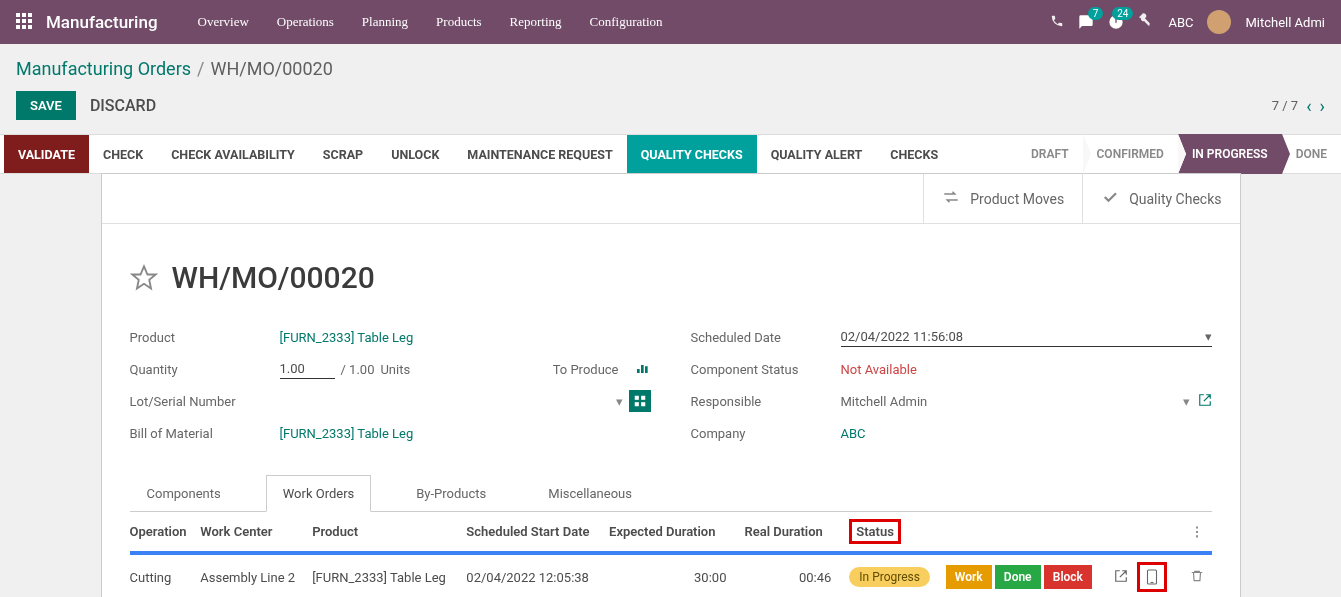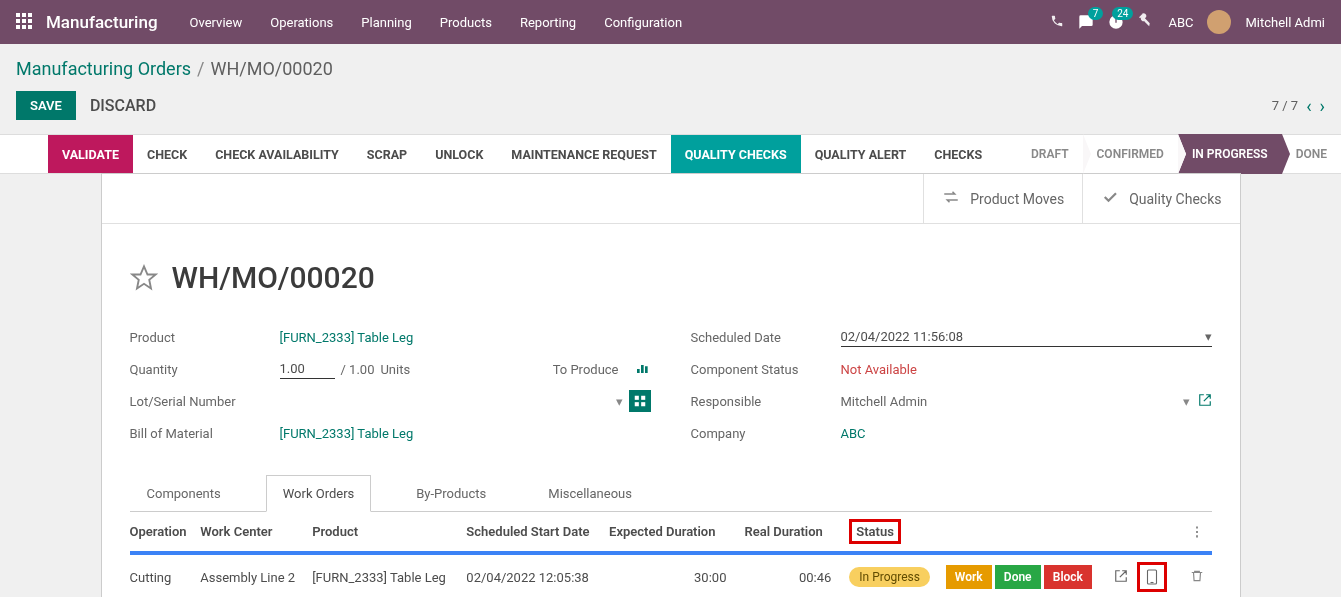--- a/index.html
+++ b/index.html
@@ -1,44 +1,44 @@
 <!DOCTYPE html>
 <html><head>
 <meta charset="utf-8">
 <style>
 * { margin: 0; padding: 0; box-sizing: border-box; font-family: -apple-system, BlinkMacSystemFont, "Segoe UI", Roboto, sans-serif; }
 body { background: #f0f0f0; font-size: 13px; color: #4c4c4c; }
 
 .topbar { background: #714B67; height: 44px; display: flex; align-items: center; padding: 0 16px; color: #fff; }
 .apps-icon { width: 18px; height: 18px; display: grid; grid-template-columns: repeat(3,4px); grid-template-rows: repeat(3,4px); gap: 2px; margin-right: 12px; }
 .apps-icon span { background: #fff; }
-.brand { font-size: 17px; font-weight: 500; margin-right: 32px; }
+.brand { font-size: 17px; font-weight: 500; margin-right: 40px; }
 .topnav { display: flex; gap: 28px; }
-.topnav a { color: #fff; text-decoration: none; font-size: 13px; }
+.topnav a { color: #fff; text-decoration: none; font-size: 13px; font-family: Liberation Serif, serif; }
 .top-right { margin-left: auto; display: flex; align-items: center; gap: 14px; }
 .badge-wrap { position: relative; display: inline-flex; align-items: center; }
 .badge { position: absolute; top: -7px; right: -9px; background: #00A09D; color:#fff; font-size: 10px; border-radius: 8px; padding: 1px 5px; }
 .tool-icon { color:#fff; opacity:.9; }
 .avatar { width: 24px; height: 24px; border-radius: 50%; background:#d0a070; display:inline-block; }
 .company { font-size: 13px; color: #fff; }
 
 .crumbs { padding: 14px 16px 10px; display:flex; align-items: baseline; }
 .crumbs a { color:#00786a; text-decoration:none; font-size: 18px; }
 .crumbs .sep { color:#888; margin:0 6px; font-size:18px; }
 .crumbs .current { color:#5f5f5f; font-size:18px; }
 
 .actionbar { display:flex; align-items:center; padding: 0 16px 12px; }
 .btn-primary { background:#00786a; color:#fff; border:none; padding:7px 14px; font-weight:600; font-size:13px; cursor:pointer; }
 .btn-link { background:none; border:none; color:#4c4c4c; padding:7px 14px; font-size:16px; cursor:pointer; font-weight:500; }
 .pager { margin-left:auto; display:flex; align-items:center; gap:8px; color:#5f5f5f; font-size:13px;}
 .chev { color:#00786a; font-size:18px; cursor:pointer; user-select:none; }
 
 .secondbar { background:#fff; border-top:1px solid #ddd; border-bottom:1px solid #ddd; display:flex; align-items:stretch; height:40px; padding-left:4px; }
 .btn-action { border:none; background:none; padding:0 14px; font-size:12.5px; font-weight:700; color:#4c4c4c; cursor:pointer; }
-.btn-action.green { background:#be185d; color:#fff;margin-left:44px; }
+.btn-action.green { background:#7f1d1d; color:#fff; }
 .btn-action.teal { background:#00A09D; color:#fff; }
 
 .statusbar { margin-left:auto; display:flex; align-items:center; }
 .stage { position:relative; display:flex; align-items:center; padding:0 14px; height:40px; font-size:12px; font-weight:600; color:#888; }
 .stage.active { background:#714B67; color:#fff; }
 .stage .arrow-right { position:absolute; right:-8px; top:0; width:0; height:0; border-top:20px solid transparent; border-bottom:20px solid transparent; border-left:8px solid #f9f7f8; z-index:2;}
 .stage.active .arrow-right { border-left-color:#714B67; }
 .stage.active::before { content:''; position:absolute; left:0; top:0; width:0; height:0; border-top:20px solid transparent; border-bottom:20px solid transparent; border-left:8px solid #fff; }
 
 .sheet-wrap { display:flex; justify-content:center; padding: 0 16px 40px;}

